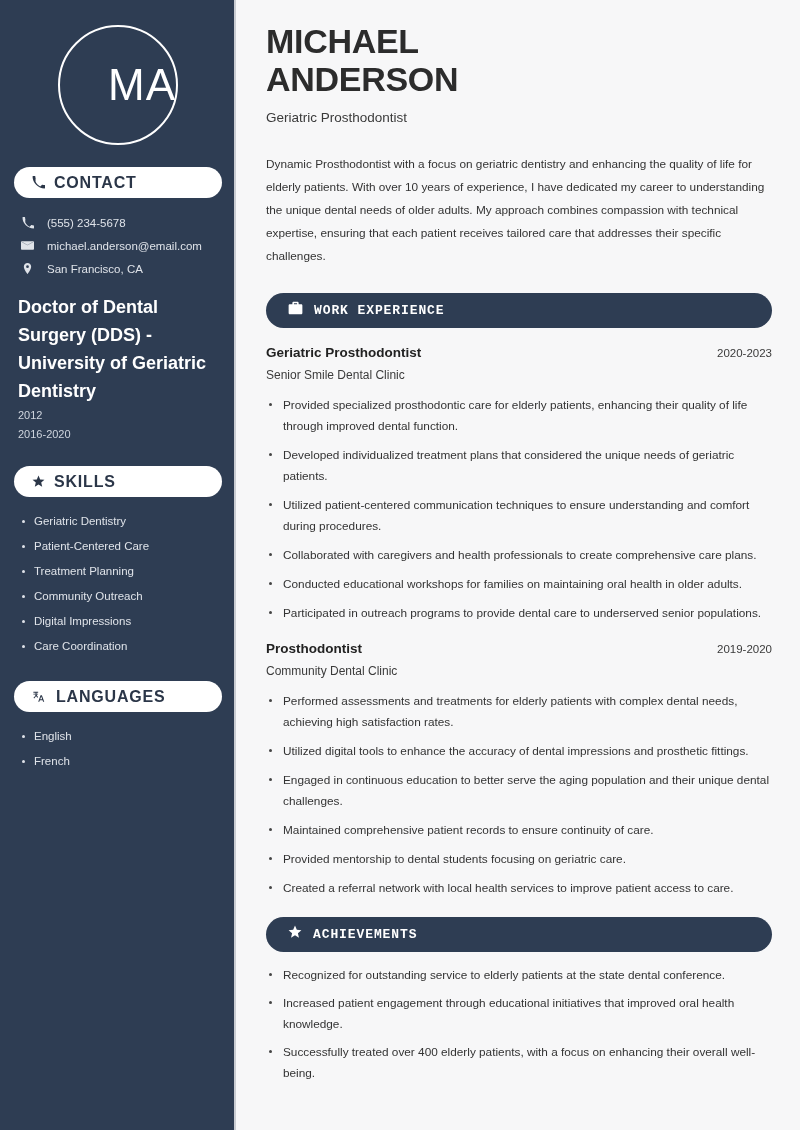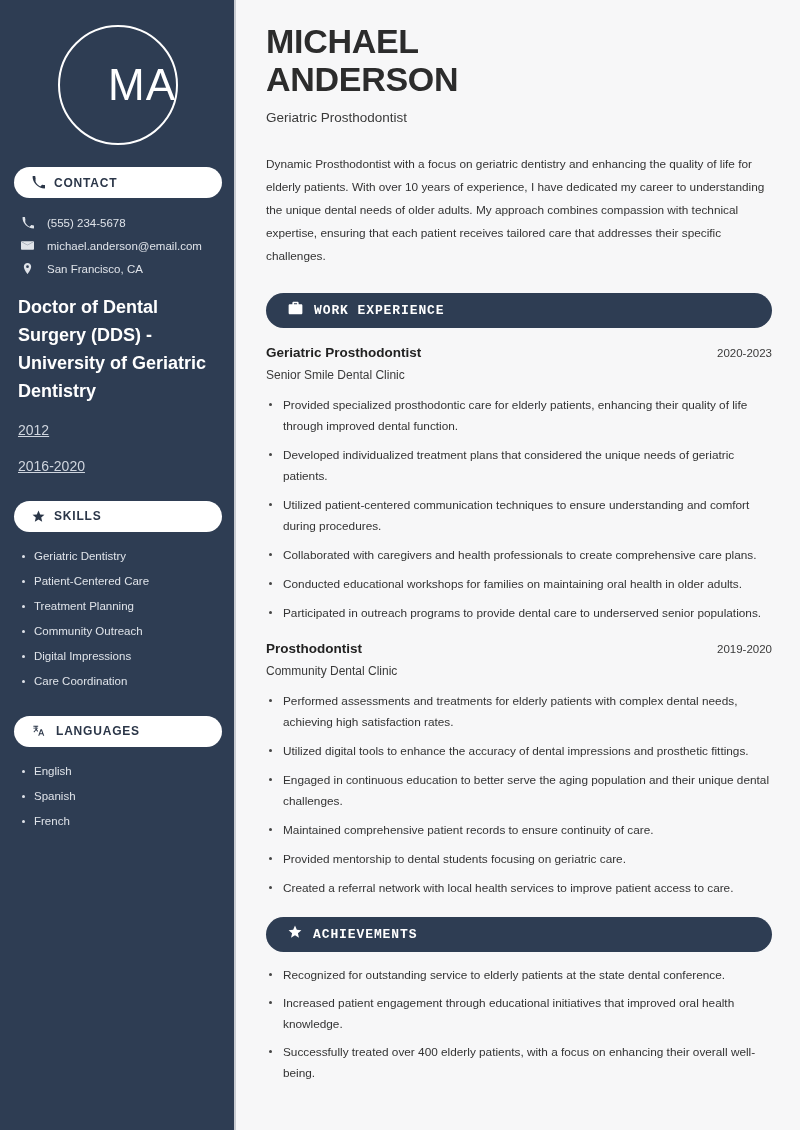--- a/index.html
+++ b/index.html
@@ -58,21 +58,21 @@
     background: #ffffff;
     border-radius: 999px;
     height: 31px;
     display: flex;
     align-items: center;
     gap: 9px;
     padding: 0 18px;
     color: #2b3648;
   }
   .pill .pill-label {
-    font-size: 12px;
+    font-size: 16px;
     font-weight: bold;
     letter-spacing: 0.8px;
   }
   .pill svg { display: block; }
 
   .contact-list { margin-top: 14px; }
   .contact-row {
     display: flex;
     align-items: center;
     gap: 12px;
@@ -89,24 +89,23 @@
 
   .edu-block { margin-top: 14px; padding: 0 4px; }
   .edu-title {
     color: #ffffff;
     font-size: 18px;
     font-weight: bold;
     line-height: 1.55;
   }
   .edu-sub {
     color: #cfd5de;
-    font-size: 14px;
+    font-size: 11px;
     line-height: 1.75;
-    margin-top: 12px;
-    text-decoration: underline;
+    margin-top: 0;
   }
 
   .side-list { margin-top: 12px; padding: 0 6px; list-style: none; }
   .side-list li {
     position: relative;
     color: #dfe3e9;
     font-size: 11.5px;
     padding: 0 0 0 14px;
     line-height: 25px;
   }
@@ -281,21 +280,20 @@
       <span>
         <svg width="15" height="14" viewBox="0 0 24 24" fill="#2b3648">
           <path d="M1.5 3h8.2v1.7H6.9v1.6h2.6v1.6H6.9c.5 1.6 1.4 3 2.6 4.1l-1 1.3c-1-.9-1.8-2-2.4-3.2-.7 1.6-1.9 3.1-3.4 4.3l-.9-1.4c1.6-1.2 2.8-2.8 3.4-4.5l.2-.6H1.5V6.3h3.7V4.7H1.5V3zm12.3 6h2.3l4 11h-1.9l-.9-2.6h-4.7L11.7 20H9.8l4-11zm1.1 2.2l-1.7 4.8h3.4l-1.7-4.8z"></path>
         </svg>
       </span>
       <span class="pill-label">LANGUAGES</span>
     </div>
 
     <ul class="side-list">
       <li>English</li>
-      <li>Spanish</li>
       <li>French</li>
     </ul>
   </aside>
 
   <main class="main">
 
     <h1 class="name">
       <div>MICHAEL</div>
       <div>ANDERSON</div>
     </h1>

